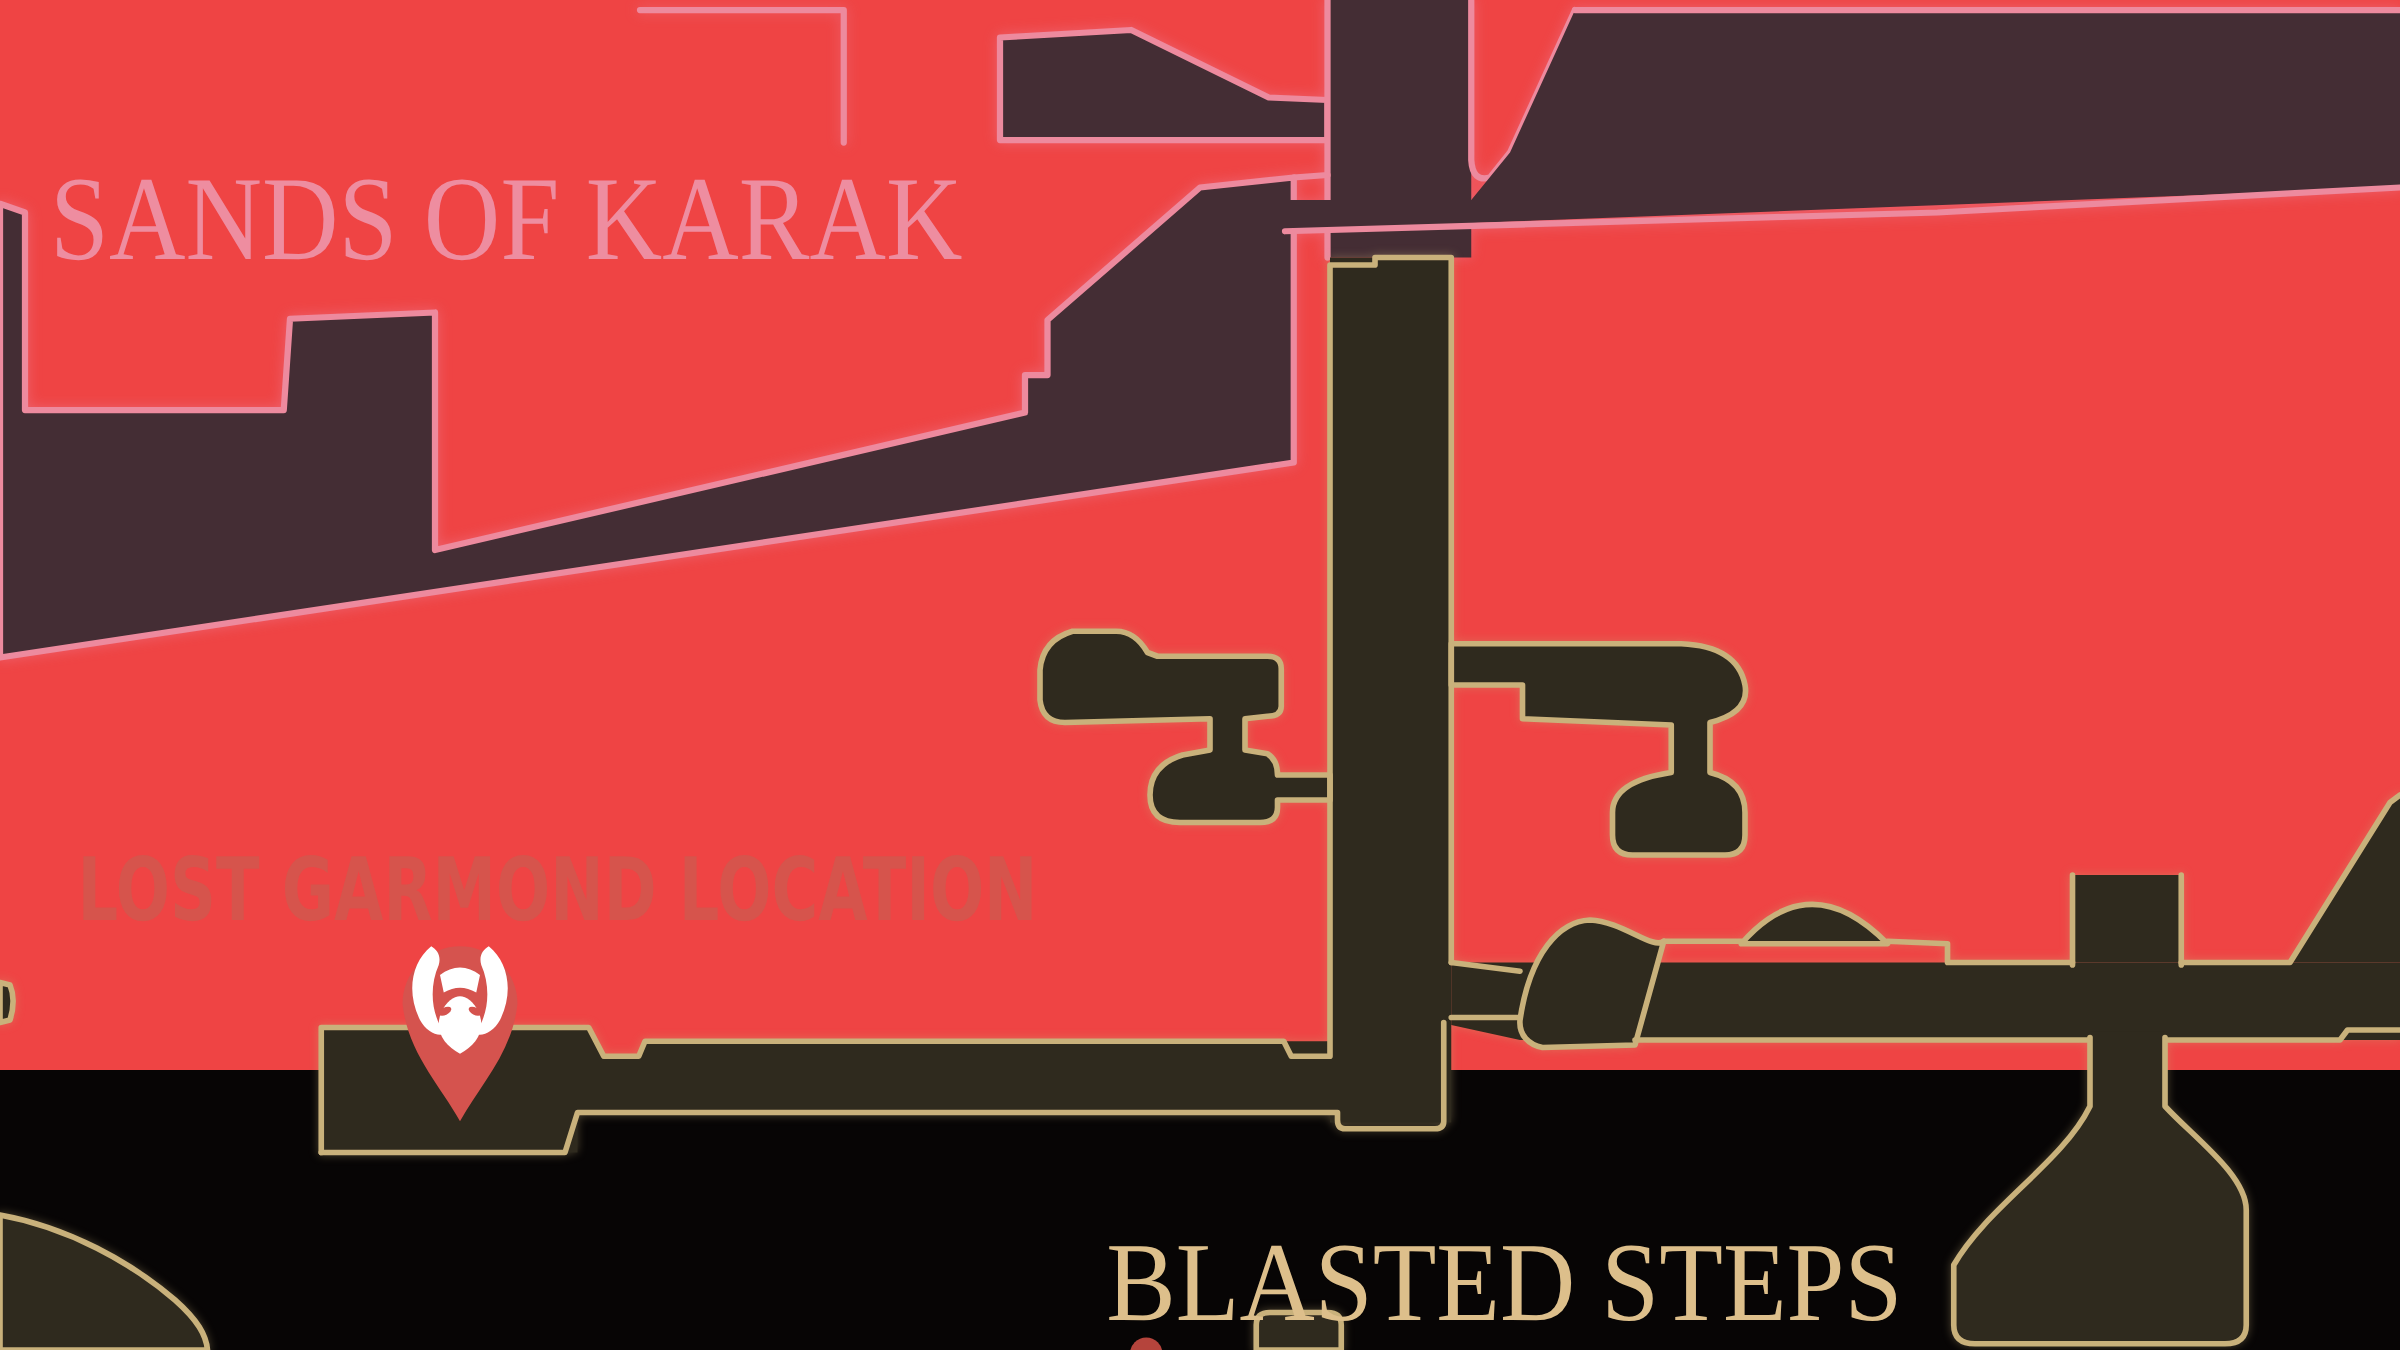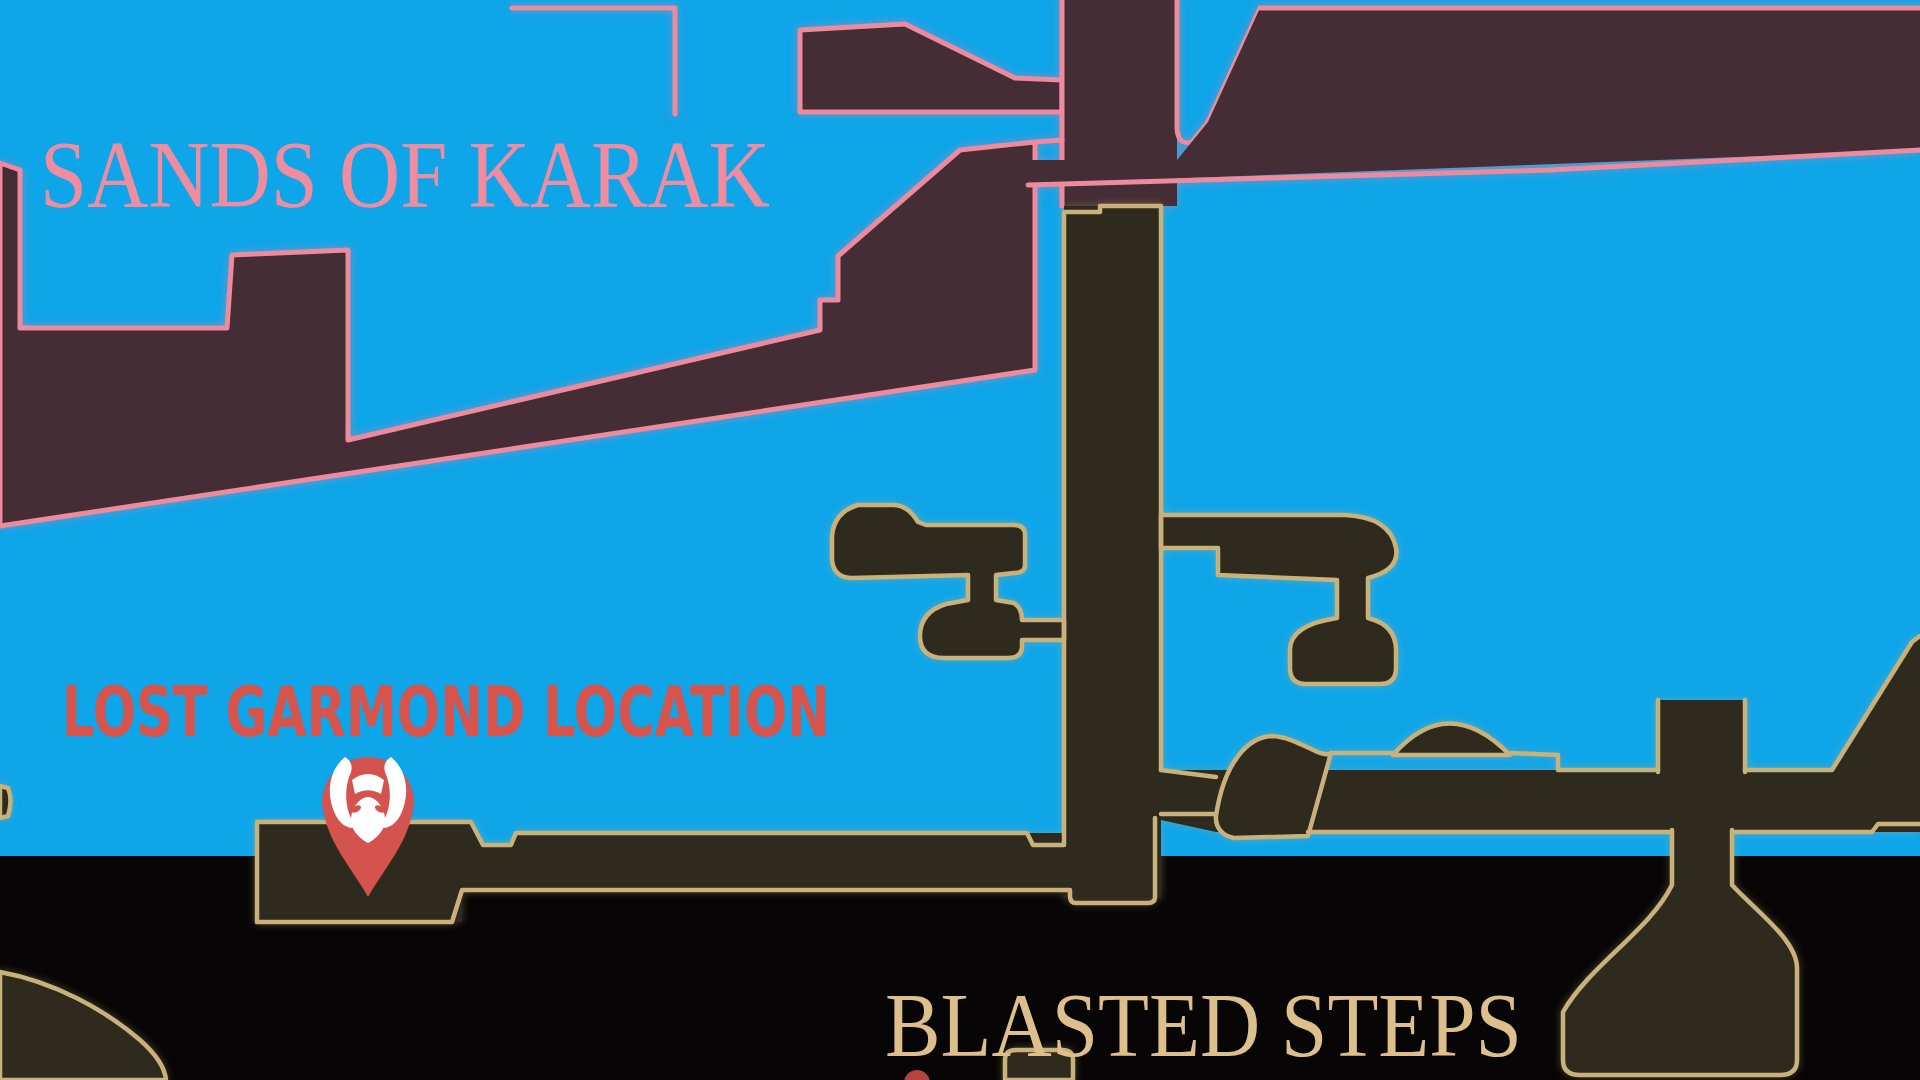--- a/index.html
+++ b/index.html
@@ -1,16 +1,16 @@
 <!DOCTYPE html>
 <html><head>
 <meta charset="utf-8">
 <style>
   html,body{margin:0;padding:0;background:#070505;width:1920px;height:1080px;overflow:hidden;}
-  #map-root{position:relative;width:1920px;height:856px;background:#0ea5e9;}
+  #map-root{position:relative;width:1920px;height:856px;background:#ef4444;}
   svg{display:block;width:1920px;height:1080px;}
   .pink-glow{filter:drop-shadow(0 0 5px rgba(236,130,155,.45));}
   .tan-glow{filter:drop-shadow(0 0 4px rgba(201,177,123,.35));}
   .region-label{font-family:"Liberation Serif","DejaVu Serif",serif;font-weight:400;}
   .marker-label{font-family:"DejaVu Sans","Liberation Sans",sans-serif;font-weight:700;}
 </style>
 </head>
 <body>
 
 <div id="map-root">

